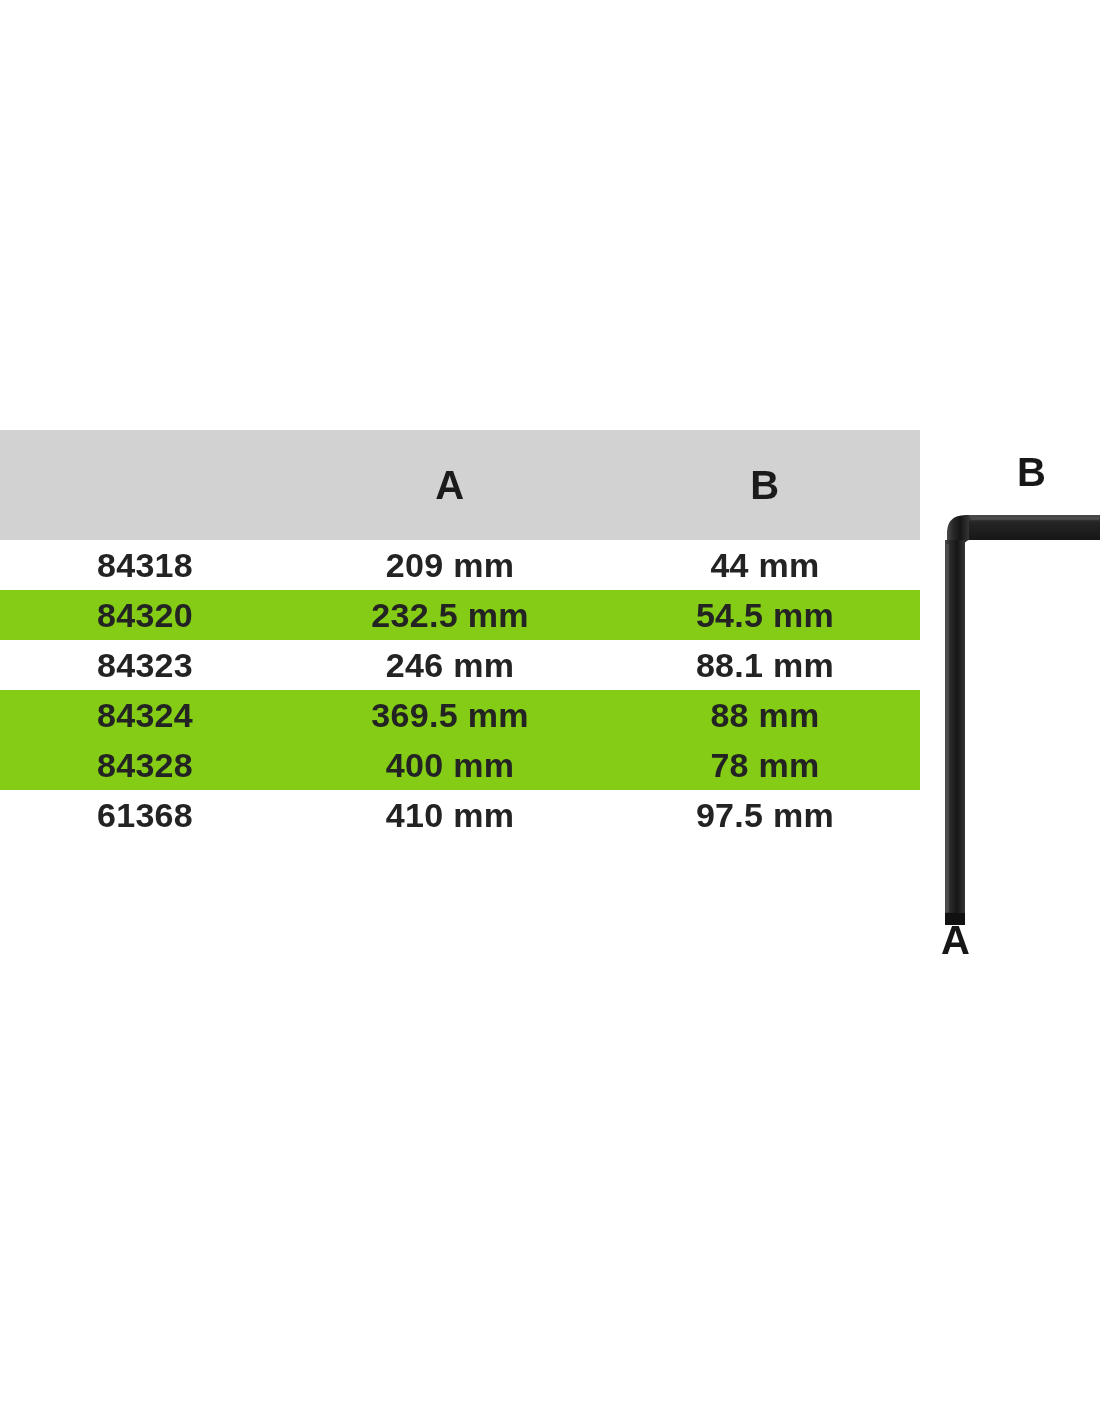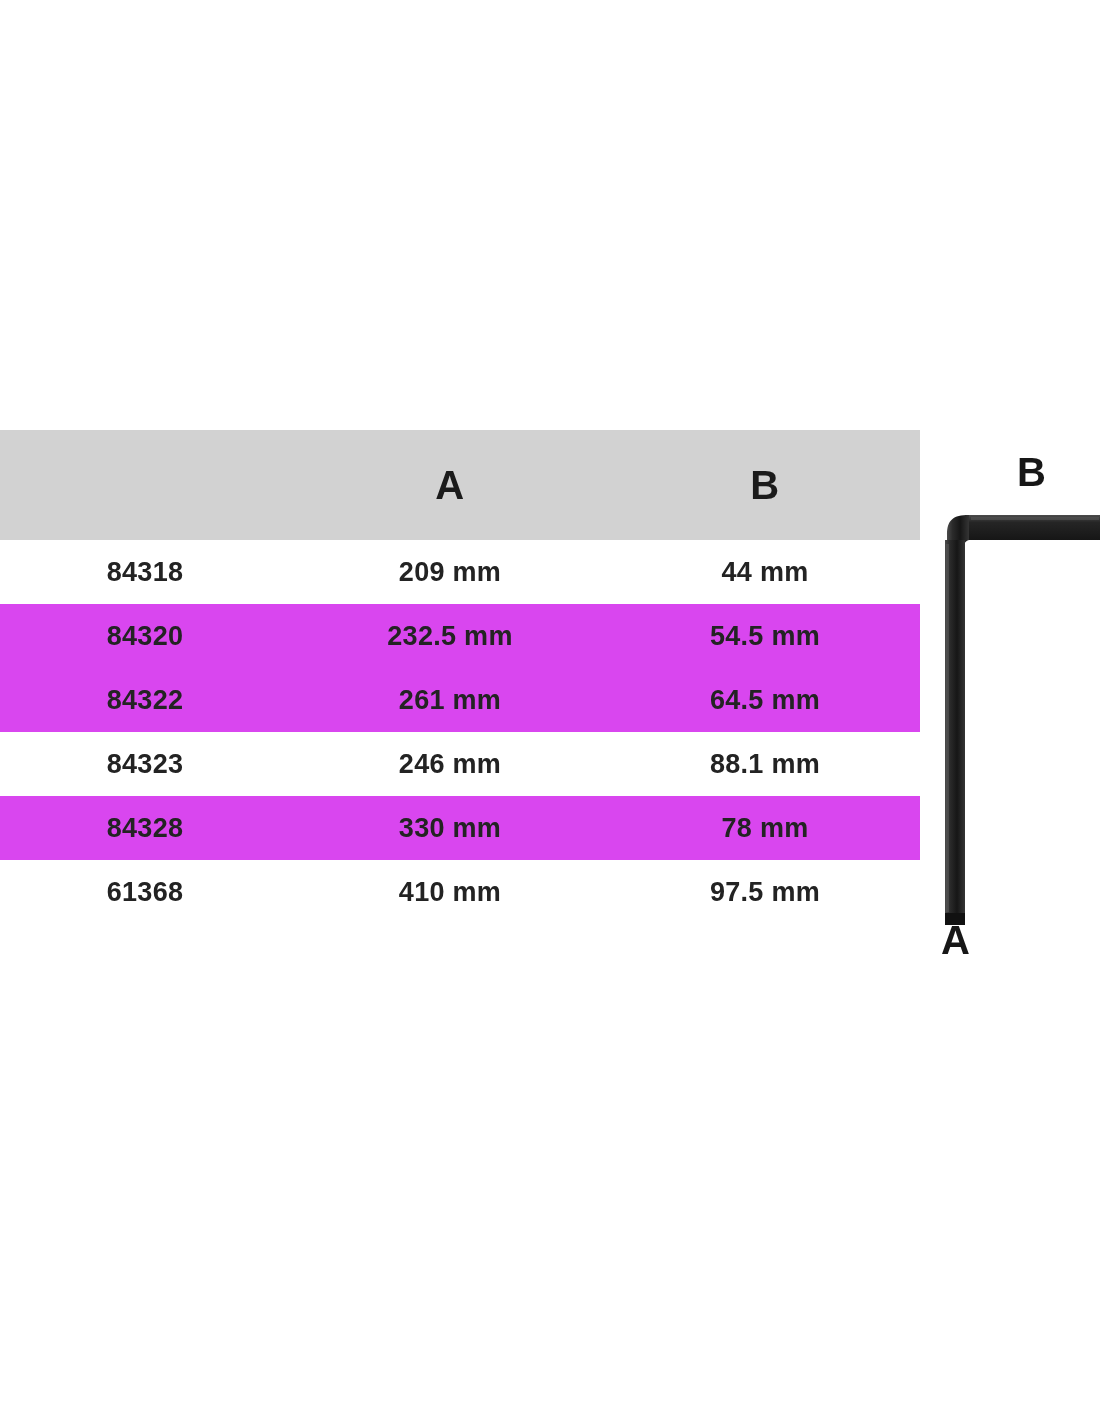--- a/index.html
+++ b/index.html
@@ -46,32 +46,32 @@
     vertical-align: middle;
     text-align: center;
     padding: 0;
     border: 0;
   }
   .spec-table thead th.th-code {
     text-align: left;
   }
 
   .spec-table tbody td {
-    height: 64px;
-    font-size: 27px;
+    height: 50px;
+    font-size: 34px;
     font-weight: bold;
     color: #232323;
     text-align: center;
     vertical-align: middle;
     padding: 0;
     border: 0;
     letter-spacing: 0.3px;
   }
   .spec-table tbody tr.alt td {
-    background: #d946ef;
+    background: #84cc16;
     margin-top: 32px;
   }
   .spec-table tbody tr.plain td {
     background: #ffffff;
   }
 
   
   .drawing {
     position: absolute;
     left: 925px;
@@ -120,33 +120,33 @@
       <tr class="plain">
         <td>84318</td>
         <td>209 mm</td>
         <td>44 mm</td>
       </tr>
       <tr class="alt">
         <td>84320</td>
         <td>232.5 mm</td>
         <td>54.5 mm</td>
       </tr>
-      <tr class="alt">
-        <td>84322</td>
-        <td>261 mm</td>
-        <td>64.5 mm</td>
-      </tr>
       <tr class="plain">
         <td>84323</td>
         <td>246 mm</td>
         <td>88.1 mm</td>
       </tr>
       <tr class="alt">
+        <td>84324</td>
+        <td>369.5 mm</td>
+        <td>88 mm</td>
+      </tr>
+      <tr class="alt">
         <td>84328</td>
-        <td>330 mm</td>
+        <td>400 mm</td>
         <td>78 mm</td>
       </tr>
       <tr class="plain">
         <td>61368</td>
         <td>410 mm</td>
         <td>97.5 mm</td>
       </tr>
     </tbody>
   </table>
 

